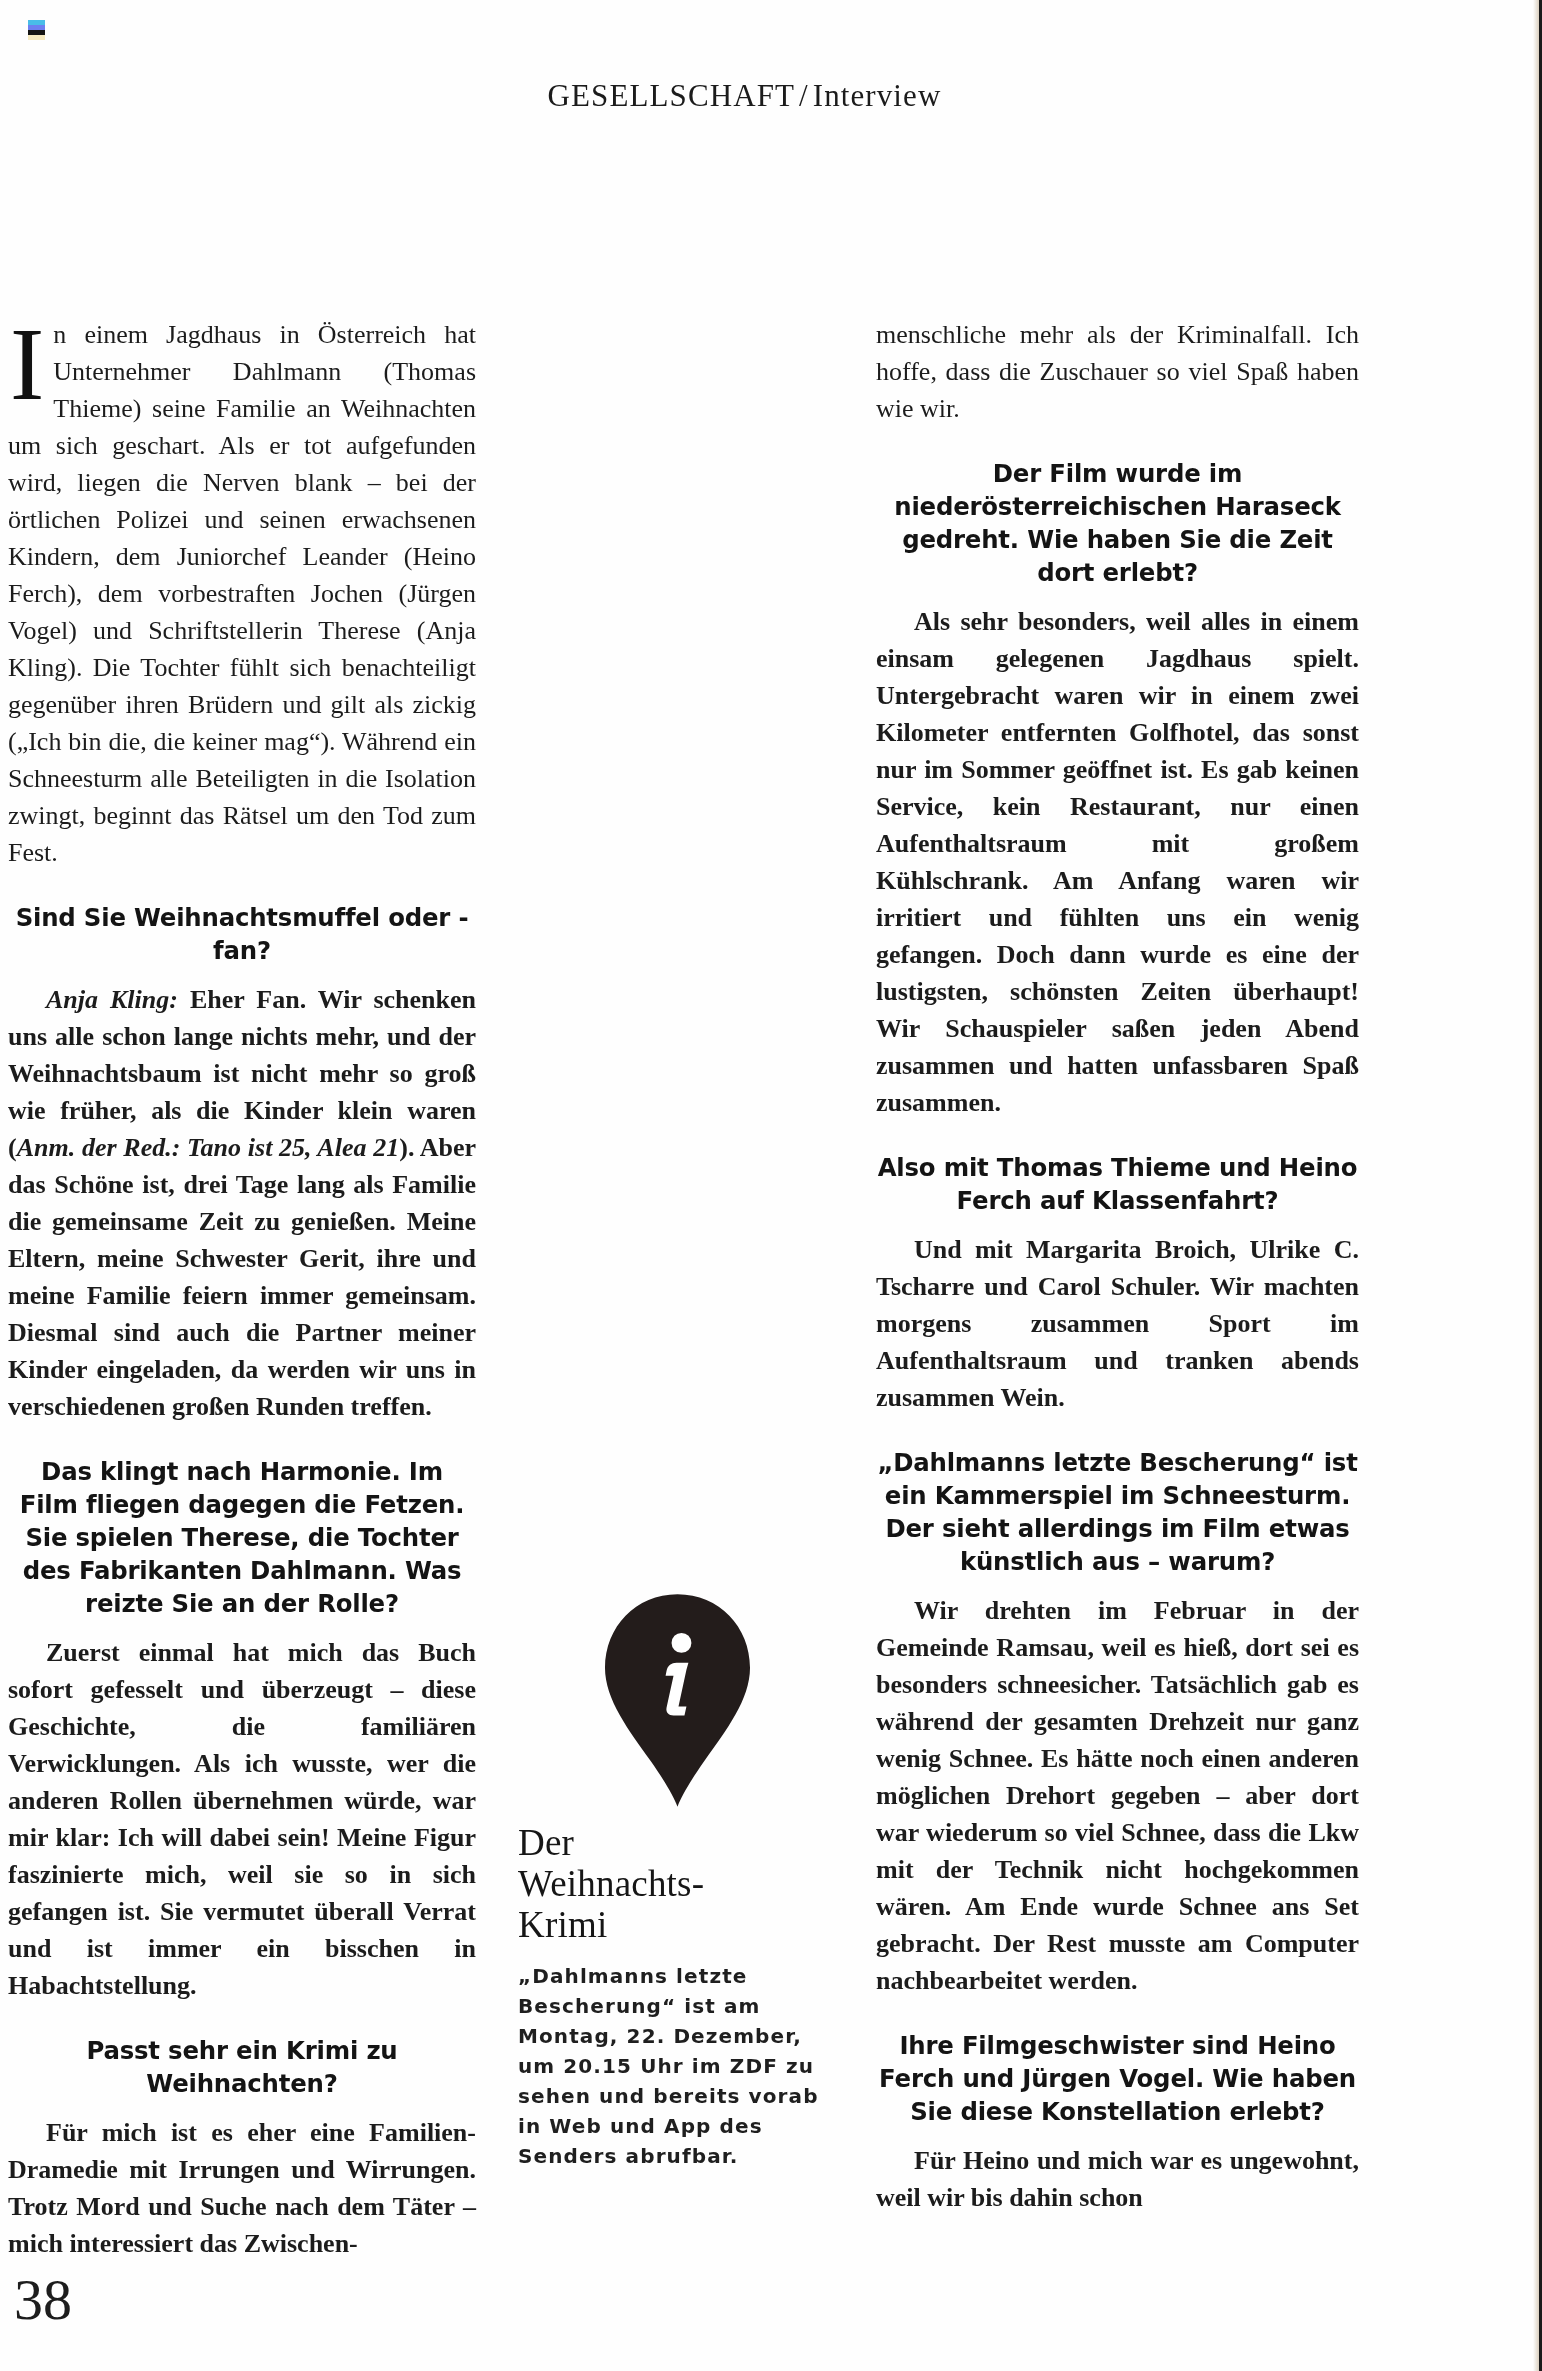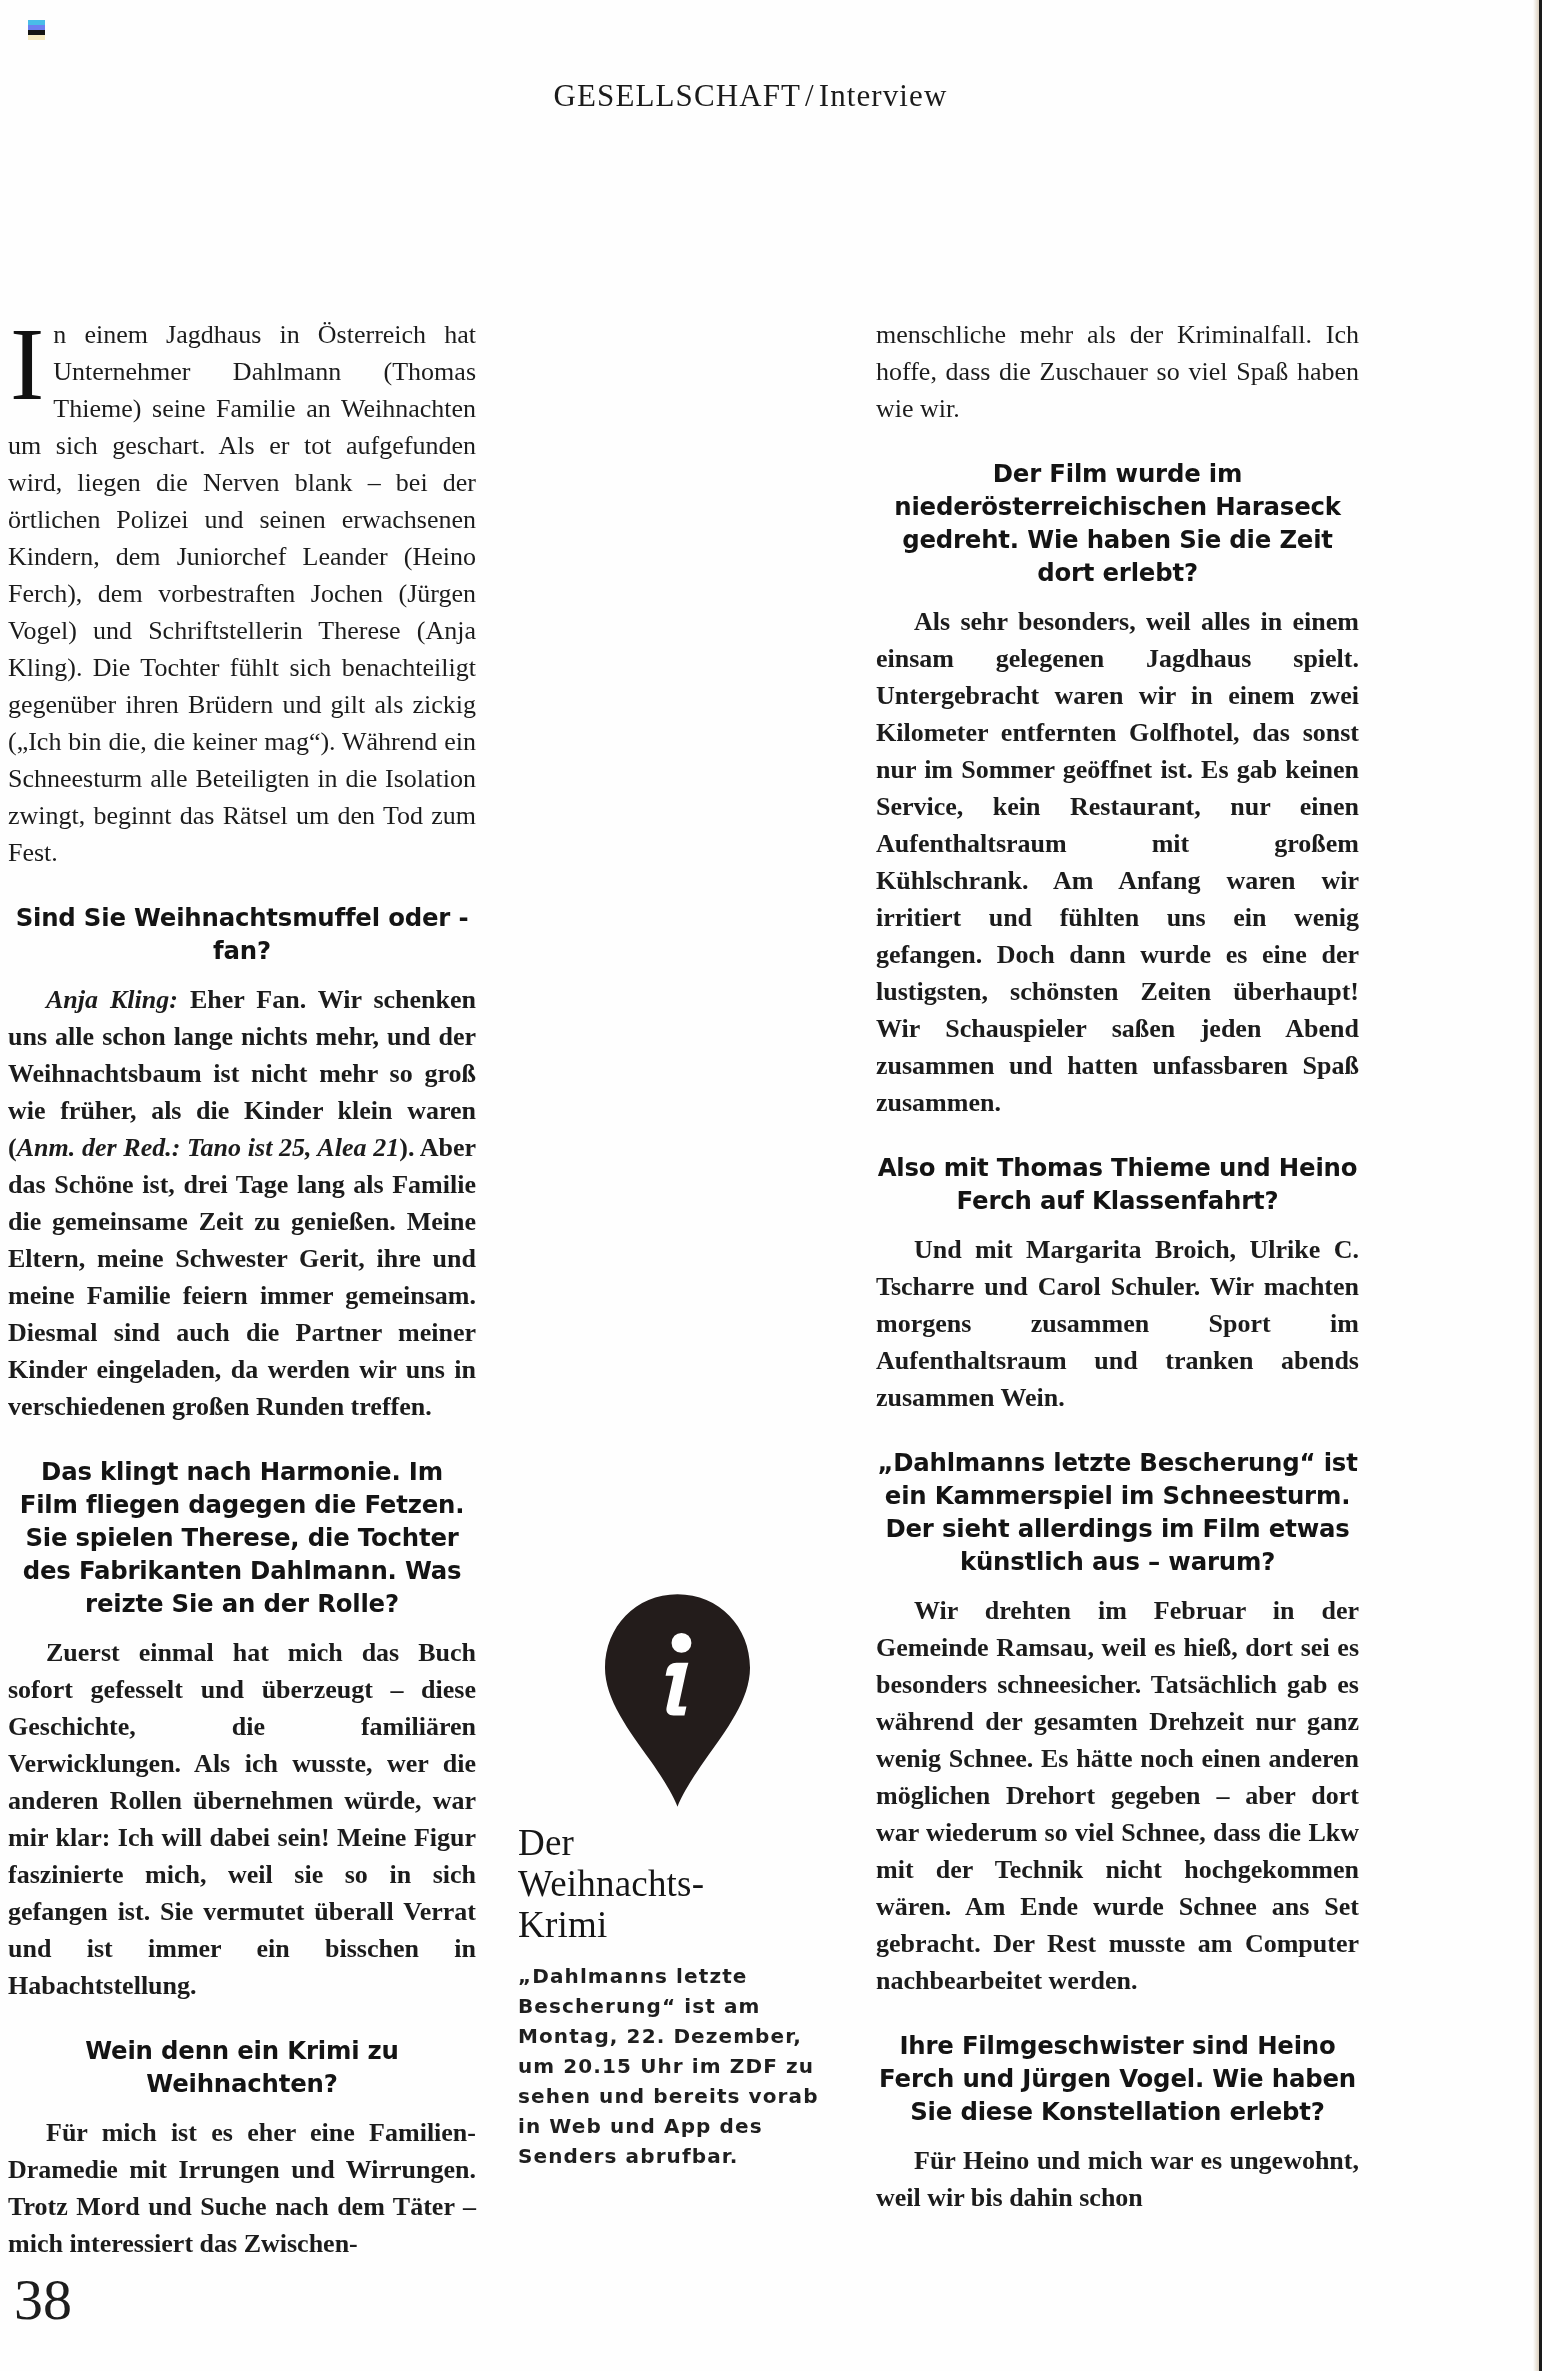--- a/index.html
+++ b/index.html
@@ -47,21 +47,21 @@
     right: 3px;
     top: 0;
     width: 6px;
     height: 100%;
     background: linear-gradient(to left, rgba(190,170,140,.55), rgba(255,255,255,0));
   }
 
   
   #runhead {
     position: absolute;
-    left: 14px;
+    left: 8px;
     top: 78px;
     width: 1473px;
     text-align: center;
     font-family: "Liberation Serif", "DejaVu Serif", serif;
     font-size: 31px;
     letter-spacing: 1.1px;
     color: #1b1b1b;
   }
   #runhead .slash { padding: 0 4px; }
 
@@ -172,21 +172,21 @@
   <div class="col" id="col-left">
 
     <p class="noindent"><span class="drop">I</span><span>n einem Jagdhaus in Österreich hat Unternehmer Dahlmann (Thomas Thieme) seine Familie an Weihnachten um sich geschart. Als er tot aufgefunden wird, liegen die Nerven blank – bei der örtlichen Polizei und seinen erwachsenen Kindern, dem Juniorchef Leander (Heino Ferch), dem vorbestraften Jochen (Jürgen Vogel) und Schriftstellerin Therese (Anja Kling). Die Tochter fühlt sich benachteiligt gegenüber ihren Brüdern und gilt als zickig („Ich bin die, die keiner mag“). Während ein Schneesturm alle Beteiligten in die Isolation zwingt, beginnt das Rätsel um den Tod zum Fest.</span></p>
 
     <h3>Sind Sie Weihnachtsmuffel oder -fan?</h3>
     <p><em>Anja Kling:</em><span> Eher Fan. Wir schenken uns alle schon lange nichts mehr, und der Weihnachtsbaum ist nicht mehr so groß wie früher, als die Kinder klein waren (</span><em>Anm. der Red.: Tano ist 25, Alea 21</em><span>). Aber das Schöne ist, drei Tage lang als Familie die gemeinsame Zeit zu genießen. Meine Eltern, meine Schwester Gerit, ihre und meine Familie feiern immer gemeinsam. Diesmal sind auch die Partner meiner Kinder eingeladen, da werden wir uns in verschiedenen großen Runden treffen.</span></p>
 
     <h3>Das klingt nach Harmonie. Im Film fliegen dagegen die Fetzen. Sie spielen Therese, die Tochter des Fabrikanten Dahlmann. Was reizte Sie an der Rolle?</h3>
     <p>Zuerst einmal hat mich das Buch sofort gefesselt und überzeugt – diese Geschichte, die familiären Verwicklungen. Als ich wusste, wer die anderen Rollen übernehmen würde, war mir klar: Ich will dabei sein! Meine Figur faszinierte mich, weil sie so in sich gefangen ist. Sie vermutet überall Verrat und ist immer ein bisschen in Habachtstellung.</p>
 
-    <h3>Wein denn ein Krimi zu Weihnachten?</h3>
+    <h3>Passt sehr ein Krimi zu Weihnachten?</h3>
     <p>Für mich ist es eher eine Familien-Dramedie mit Irrungen und Wirrungen. Trotz Mord und Suche nach dem Täter – mich interessiert das Zwischen-</p>
   </div>
 
   <div class="col" id="col-right">
 
     <p class="noindent">menschliche mehr als der Kriminalfall. Ich hoffe, dass die Zuschauer so viel Spaß haben wie wir.</p>
 
     <h3>Der Film wurde im niederösterreichischen Haraseck gedreht. Wie haben Sie die Zeit dort erlebt?</h3>
     <p>Als sehr besonders, weil alles in einem einsam gelegenen Jagdhaus spielt. Untergebracht waren wir in einem zwei Kilometer entfernten Golfhotel, das sonst nur im Sommer geöffnet ist. Es gab keinen Service, kein Restaurant, nur einen Aufenthaltsraum mit großem Kühlschrank. Am Anfang waren wir irritiert und fühlten uns ein wenig gefangen. Doch dann wurde es eine der lustigsten, schönsten Zeiten überhaupt! Wir Schauspieler saßen jeden Abend zusammen und hatten unfassbaren Spaß zusammen.</p>
 

